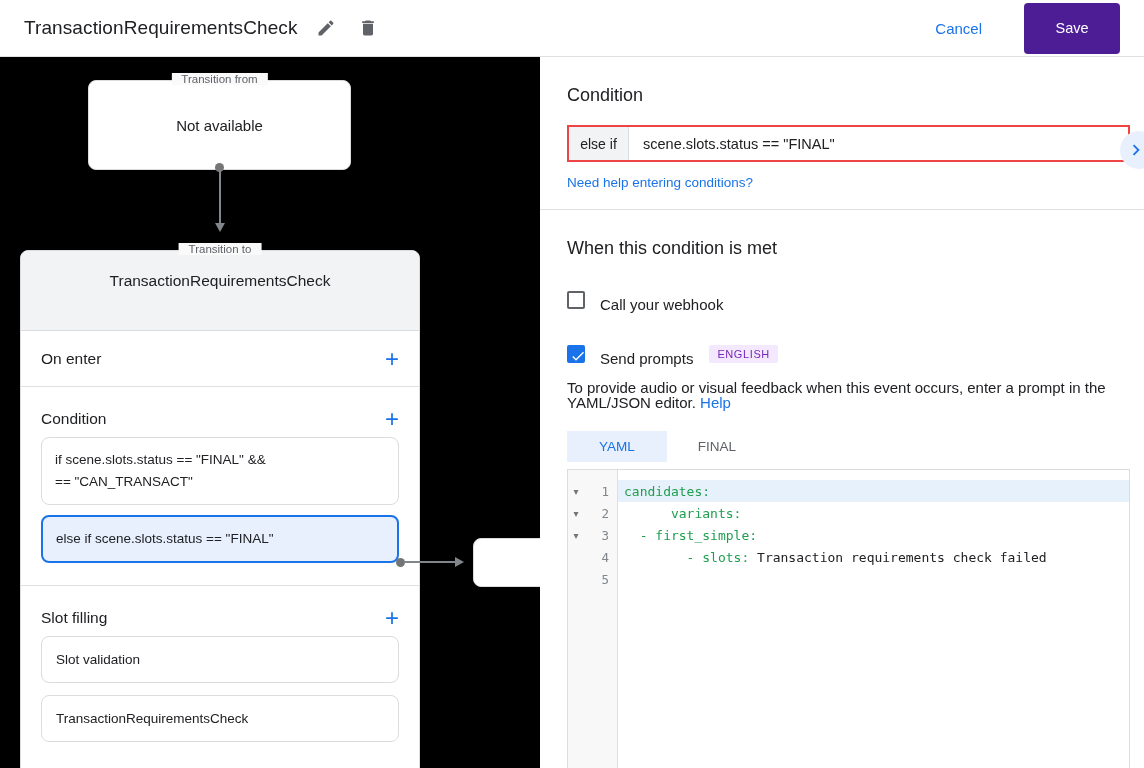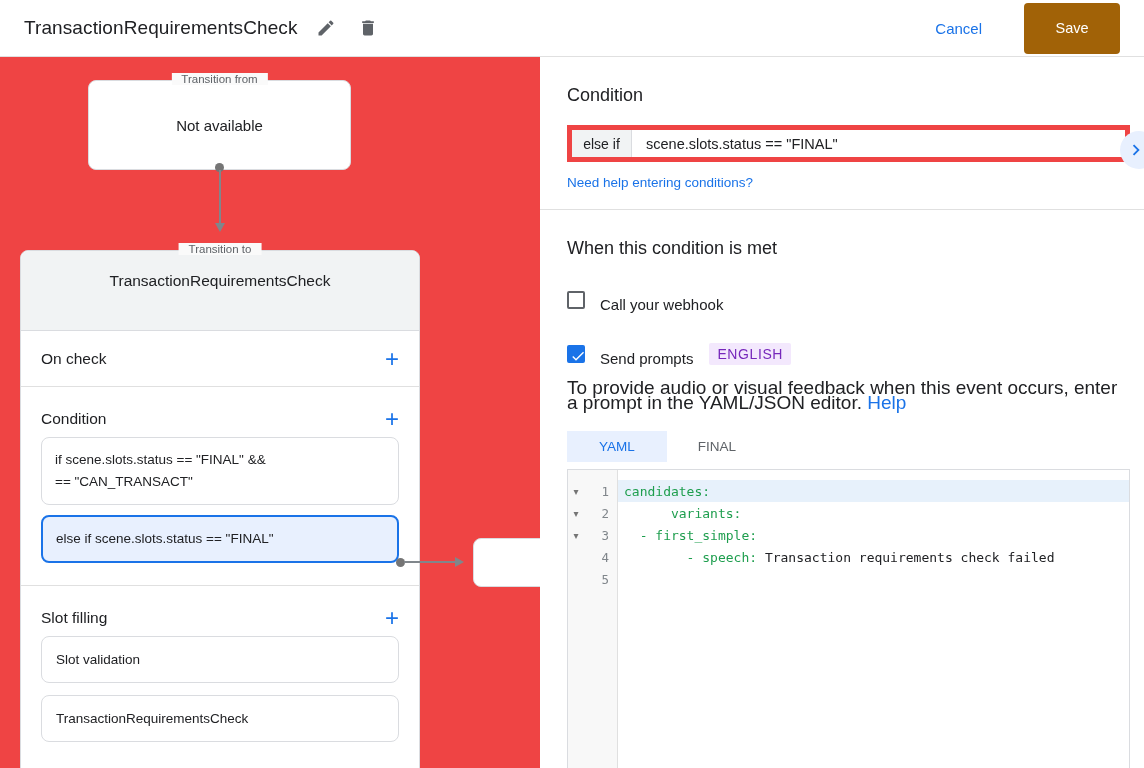--- a/index.html
+++ b/index.html
@@ -10,26 +10,26 @@
   
   .topbar { height:57px; display:flex; align-items:center; padding:0 24px;
     border-bottom:1px solid #e0e0e0; background:#fff; position:relative; z-index:5; }
   .topbar h1 { font-size:19px; font-weight:400; letter-spacing:.1px; }
   .icon-btn { background:none; border:none; cursor:pointer; padding:4px; margin-left:14px;
     display:flex; align-items:center; }
   .icon-btn svg { width:20px; height:20px; fill:#5f6368; }
   .spacer { flex:1; }
   .cancel-btn { background:none; border:none; color:#1a73e8; font-size:15px; font-weight:500;
     font-family:inherit; margin-right:42px; cursor:pointer; }
-  .save-btn { background:#a16207; color:#fff; border:none; border-radius:4px;
+  .save-btn { background:#4c1d95; color:#fff; border:none; border-radius:4px;
     width:96px; height:51px; font-size:14.5px; font-weight:500; font-family:inherit; cursor:pointer; }
 
   
   .canvas { position:absolute; left:0; top:57px; width:540px; height:711px;
-    background:#ef4444; overflow:hidden; }
+    background:#000000; overflow:hidden; }
   .legend { position:absolute; top:-8px; left:50%; transform:translateX(-50%);
     background:#fafafa; padding:0 10px; font-size:11.5px; color:#5f6368; white-space:nowrap; }
 
   .tf-box { position:absolute; left:88px; top:23px; width:263px; height:90px;
     background:#fff; border:1px solid #dadce0; border-radius:8px;
     display:flex; align-items:center; justify-content:center; font-size:15px; }
 
   .conn-dot { position:absolute; width:9px; height:9px; border-radius:50%; background:#757575; }
   .conn-vline { position:absolute; width:2px; background:#80868b; }
   .conn-hline { position:absolute; height:2px; background:#80868b; }
@@ -65,39 +65,39 @@
     background:#fff; border:1px solid #dadce0; border-radius:8px; }
 
   
   .panel { position:absolute; left:540px; top:57px; width:604px; height:711px;
     background:#fff; padding:0 0 0 27px; overflow:hidden; z-index:2; }
   .panel-heading { font-size:18px; font-weight:400; margin-top:28px; }
   .collapse-btn { position:absolute; right:-14px; top:74px; width:38px; height:38px;
     border-radius:50%; background:#e8f0fe; border:none; cursor:pointer; }
   .collapse-btn svg { width:22px; height:22px; fill:#1a73e8; position:absolute; left:5px; top:8px; }
 
-  .cond-input-row { display:flex; width:563px; height:37px; border:5px solid #ef4444;
+  .cond-input-row { display:flex; width:563px; height:37px; border:2px solid #ef4444;
     margin-top:19px; background:#fff; }
   .cond-prefix { width:60px; background:#f1f3f4; border-right:1px solid #dadce0;
     display:flex; align-items:center; justify-content:center; font-size:14px; }
   .cond-value { flex:1; display:flex; align-items:center; padding-left:14px; font-size:14.5px; }
   .help-link { display:inline-block; margin-top:13px; color:#1a73e8; font-size:13.5px;
     text-decoration:none; cursor:pointer; }
   .panel-divider { width:604px; height:1px; background:#e0e0e0; margin:18px 0 0 -27px; }
 
   .cb-row { display:flex; align-items:center; margin-top:27px; }
   .checkbox { width:18px; height:18px; border:2px solid #5f6368; border-radius:2px;
     background:#fff; cursor:pointer; flex:none; }
   .checkbox.checked { background:#1a73e8; border-color:#1a73e8; position:relative; }
   .checkbox.checked svg { position:absolute; left:1px; top:1px; width:16px; height:16px; fill:#fff; }
   .cb-label { font-size:15px; font-weight:500; margin-left:15px;margin-top:10px; }
-  .lang-badge { margin-left:16px; background:#f3e8fd; color:#7627bb; font-size:14px;
+  .lang-badge { margin-left:16px; background:#f3e8fd; color:#7627bb; font-size:11px;
     font-weight:500; letter-spacing:.6px; padding:3px 8px; border-radius:2px; }
 
-  .panel-desc { margin-top:13px; font-size:19px; line-height:15px; width:563px; color:#202124; }
+  .panel-desc { margin-top:13px; font-size:15px; line-height:15px; width:563px; color:#202124; }
   .panel-desc a { color:#1a73e8; text-decoration:none; cursor:pointer; }
 
   .tabs { display:flex; margin-top:21px; }
   .tab { width:100px; height:31px; display:flex; align-items:center; justify-content:center;
     font-size:13.5px; font-weight:500; color:#5f6368; cursor:pointer; border:none;
     background:none; font-family:inherit; }
   .tab.active { background:#e8f0fe; color:#1a73e8; }
 
   .editor { display:flex; width:563px; height:310px; border:1px solid #dadce0; margin-top:7px;
     background:#fff; }
@@ -150,21 +150,21 @@
     <div class="conn-vline" style="left:219px; top:113px; height:53px;"></div>
     <div class="arrow-down" style="left:215px; top:166px;"></div>
 
     <div class="scene-card">
       <span class="legend">Transition to</span>
       <div class="card-header">
         <div class="card-title">TransactionRequirementsCheck</div>
       </div>
 
       <div class="card-row">
-        <span>On check</span>
+        <span>On enter</span>
         <button class="plus">+</button>
       </div>
 
       <div class="card-section">
         <div class="section-head">
           <span>Condition</span>
           <button class="plus">+</button>
         </div>
         <div class="cond-box">
           <div>if scene.slots.status == "FINAL" &amp;&amp;</div>
@@ -258,18 +258,18 @@
         </div>
         <div class="gutter-row">
           <span class="fold"></span>
           <span class="lnum">5</span>
         </div>
       </div>
       <div class="code-col">
         <div class="code-row active-line"><span class="tok-key">candidates:</span><span class="tok-plain"></span></div>
         <div class="code-row"><span class="tok-key">      variants:</span><span class="tok-plain"></span></div>
         <div class="code-row"><span class="tok-key">  - first_simple:</span><span class="tok-plain"></span></div>
-        <div class="code-row"><span class="tok-key">        - speech:</span><span class="tok-plain"> Transaction requirements check failed</span></div>
+        <div class="code-row"><span class="tok-key">        - slots:</span><span class="tok-plain"> Transaction requirements check failed</span></div>
         <div class="code-row"><span class="tok-key"></span><span class="tok-plain"></span></div>
       </div>
     </div>
   </aside>
 </div>
 
 </body></html>

